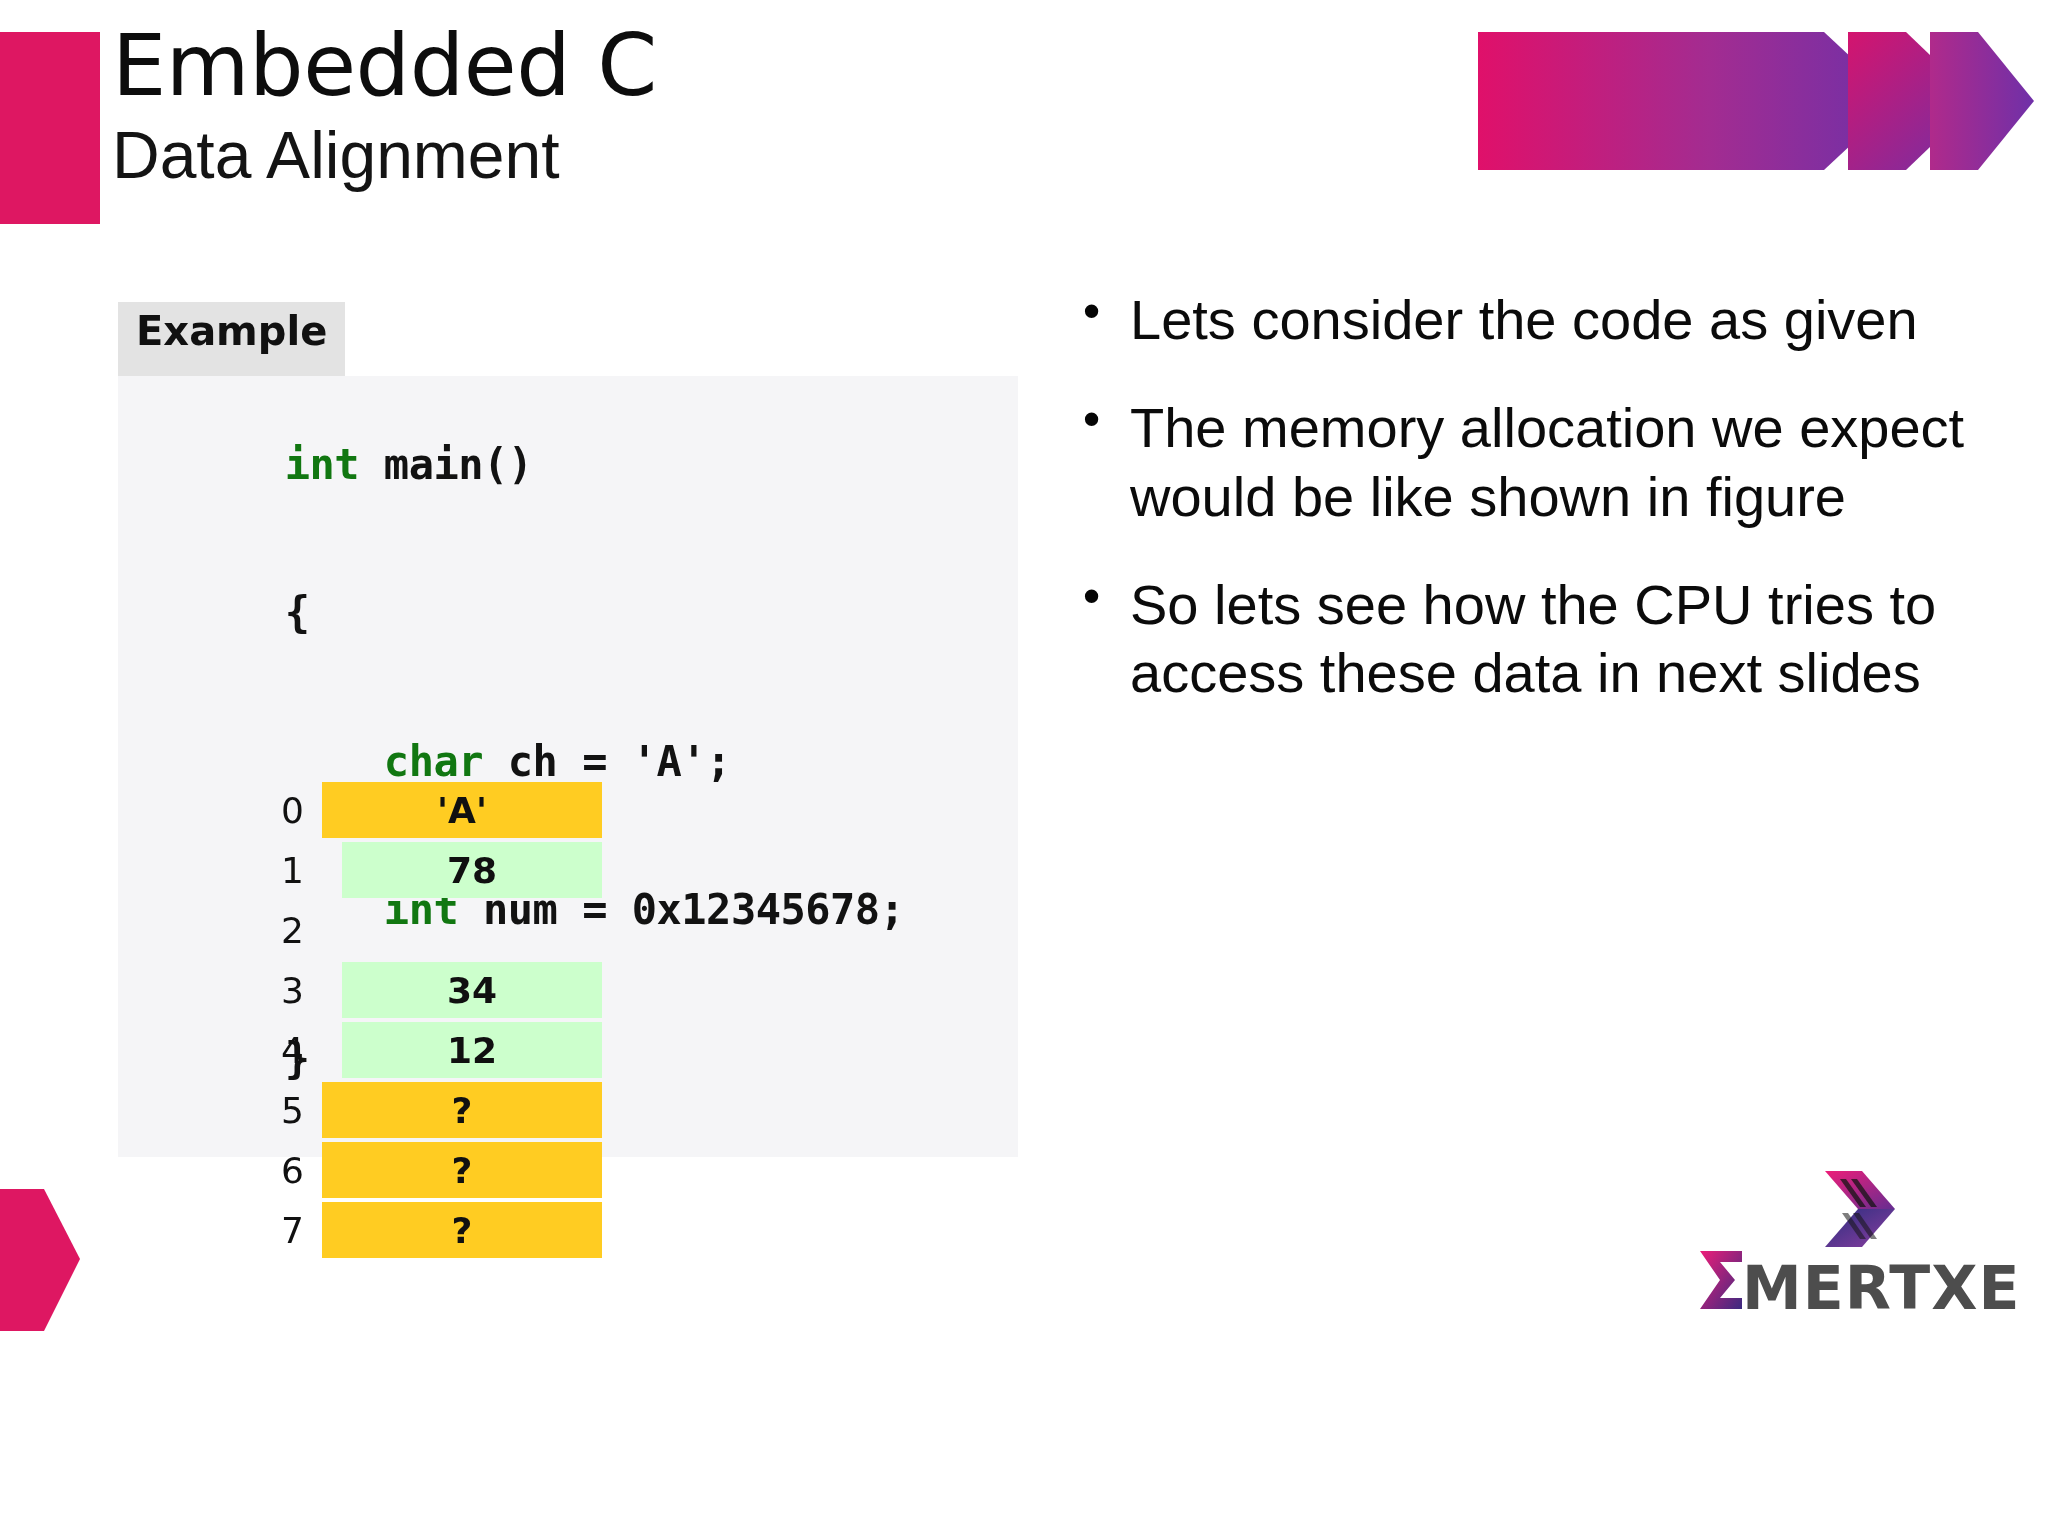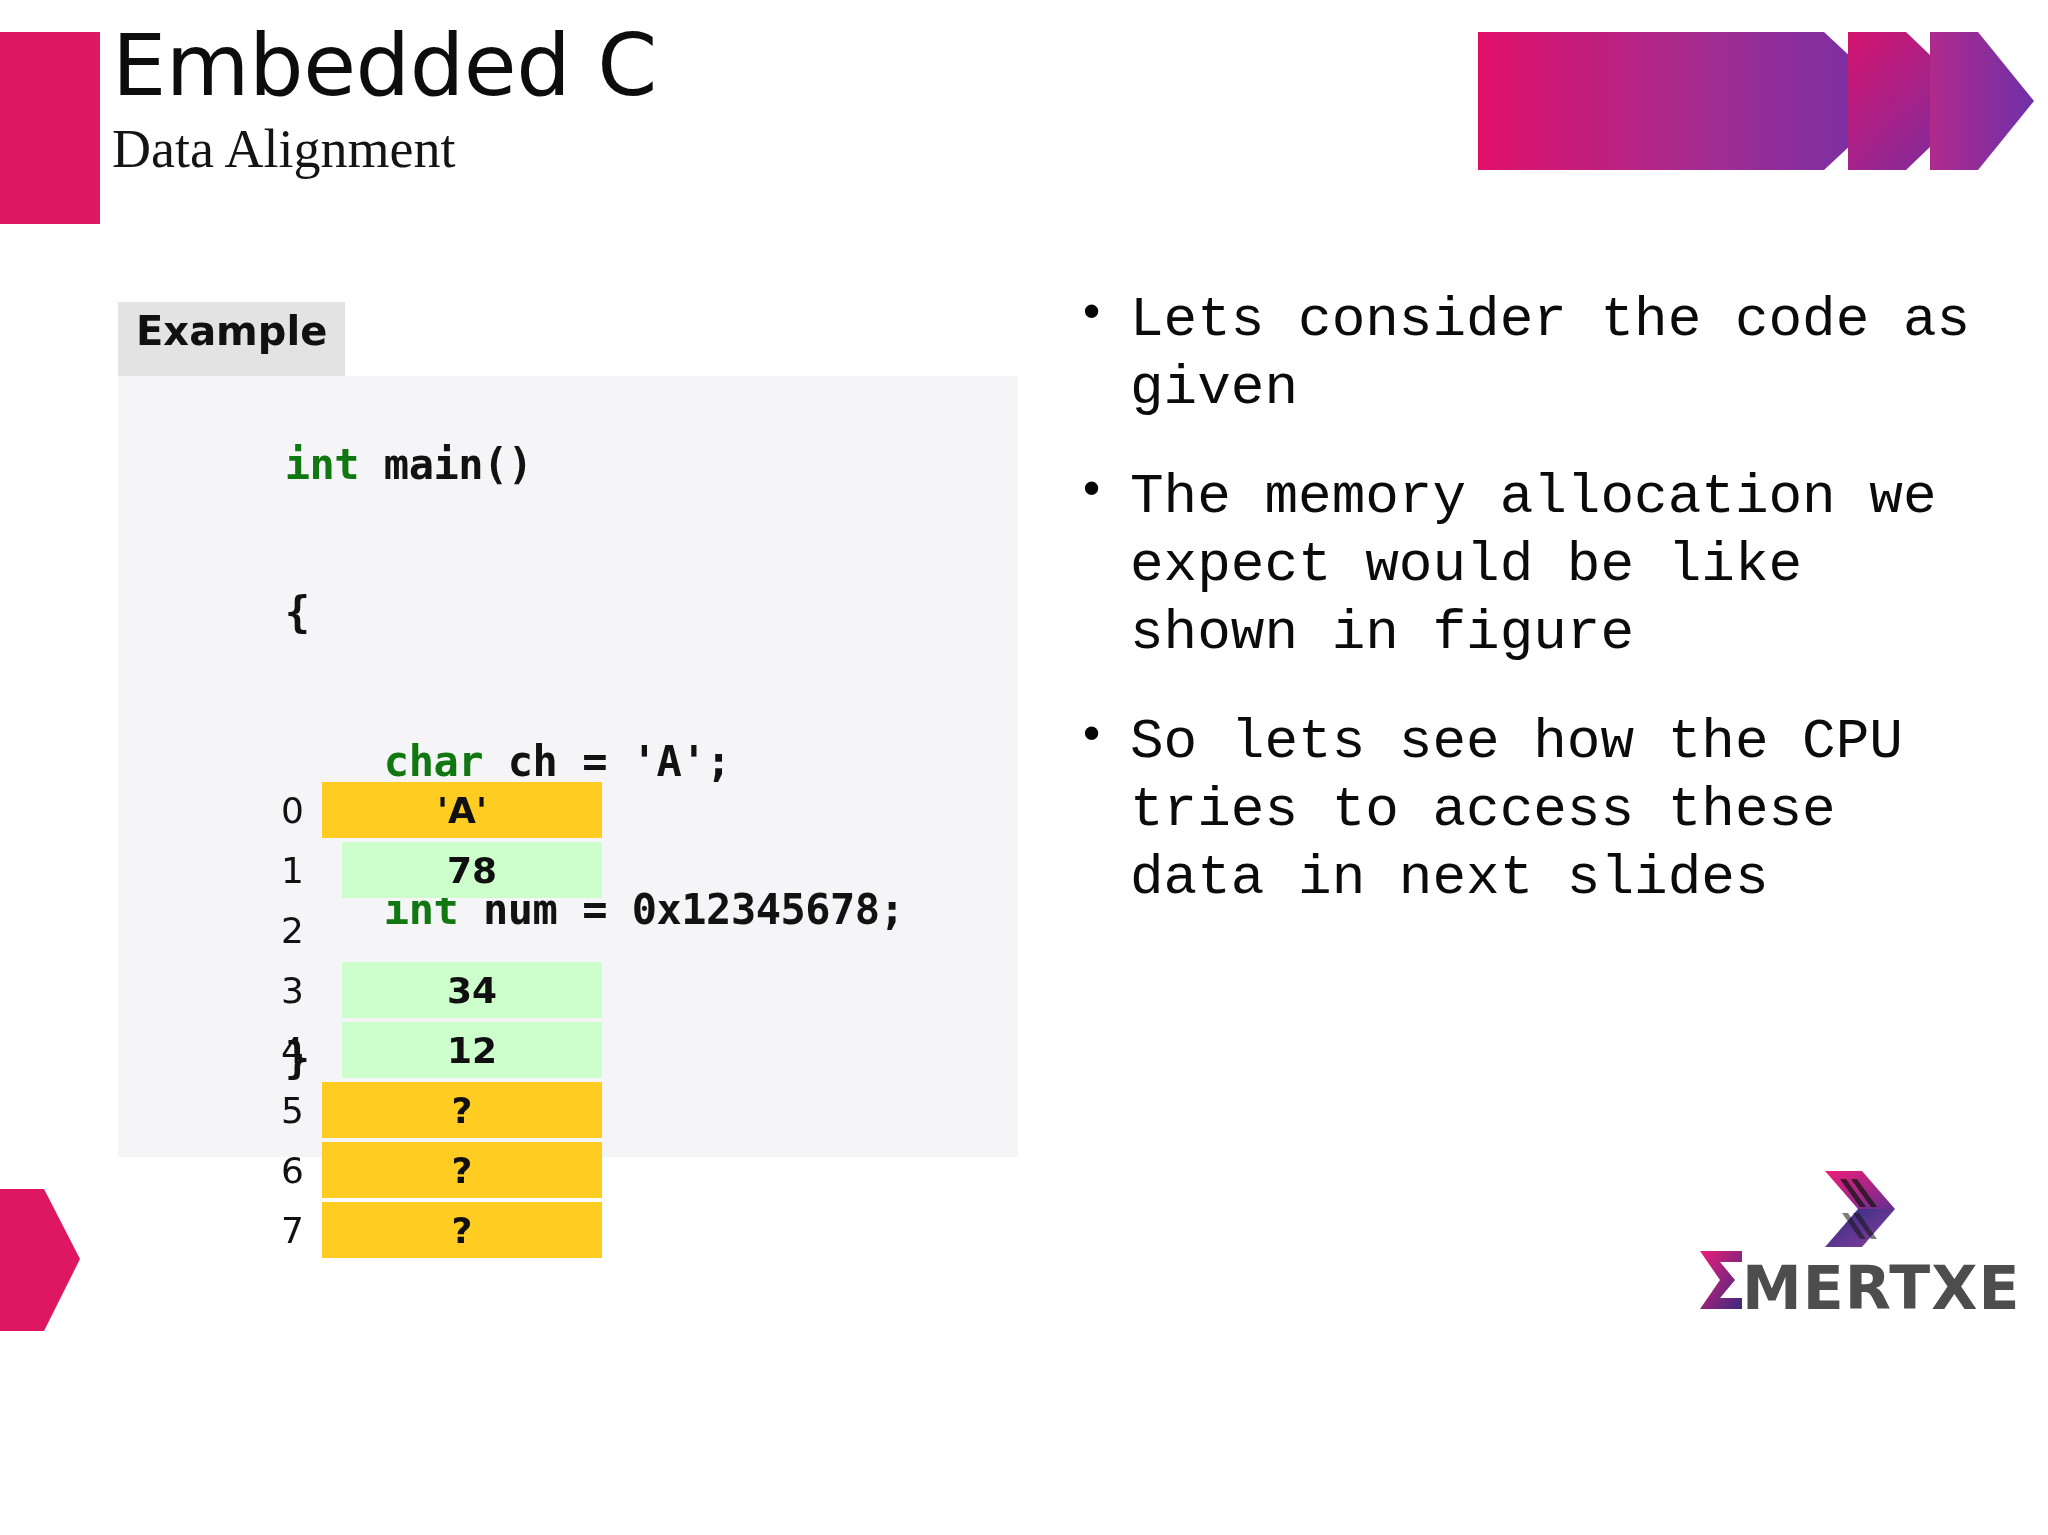--- a/index.html
+++ b/index.html
@@ -36,22 +36,22 @@
   .slide-title {
     font-family: "DejaVu Sans", sans-serif;
     font-size: 86px;
     line-height: 1.0;
     font-weight: 400;
     color: #0d0d0d;
     letter-spacing: -0.5px;
     white-space: nowrap;
   }
   .slide-subtitle {
-    font-family: Liberation Serif, serif;
-    font-size: 54px;
+    font-family: Liberation Sans, sans-serif;
+    font-size: 66px;
     line-height: 1.15;
     font-weight: 400;
     color: #141414;
     margin-top: 10px;
     white-space: nowrap;
   }
 
   
   .banner {
     position: absolute;
@@ -149,21 +149,21 @@
     flex: 0 0 auto;
     width: 52px;
     font-family: "DejaVu Sans", sans-serif;
     font-size: 46px;
     line-height: 1.18;
     color: #050505;
     text-align: left;
   }
   .bullet-text {
     flex: 1 1 auto;
-    font-family: Liberation Mono, monospace;
+    font-family: Liberation Sans, sans-serif;
     font-size: 56px;
     line-height: 1.22;
     color: #0b0b0b;
     font-weight: 400;
   }
 
   
   .bl-arrow {
     position: absolute;
     left: 0;

